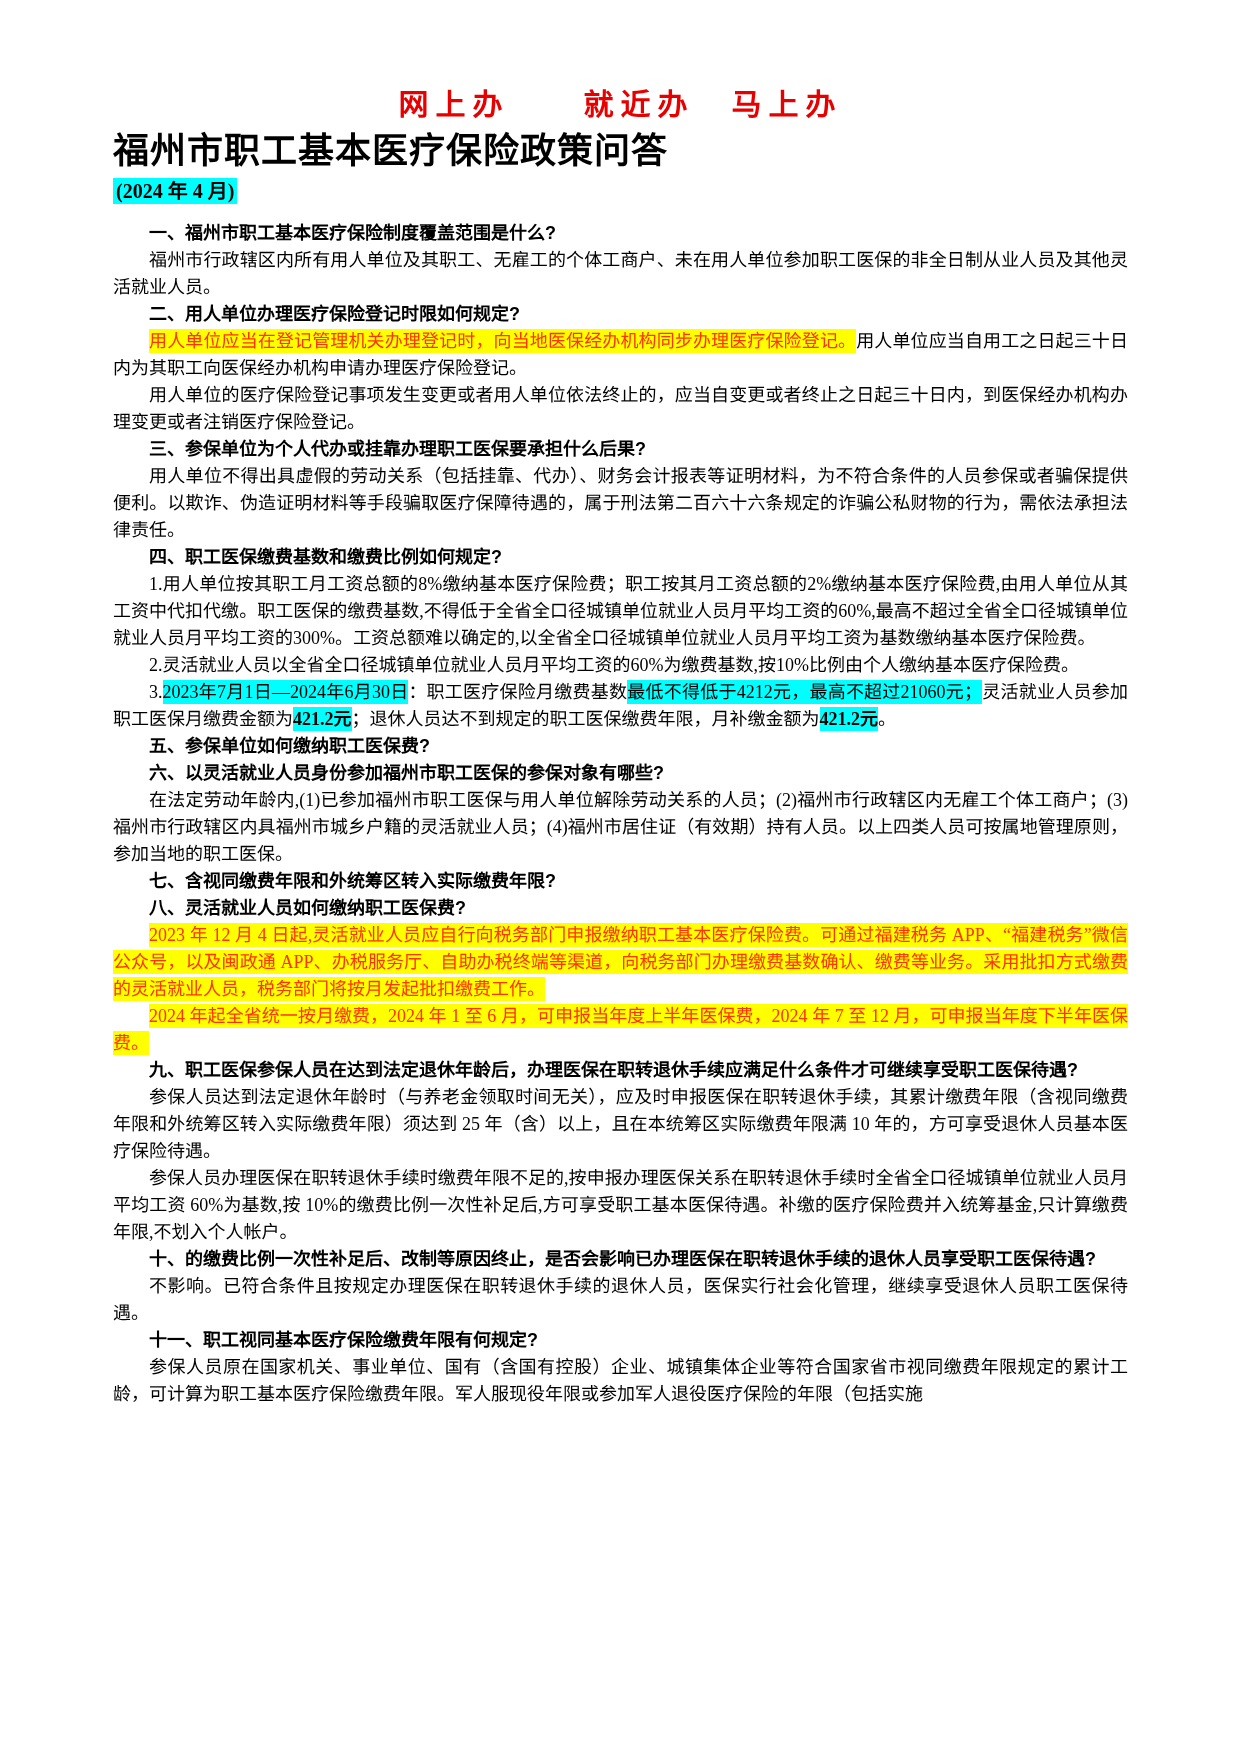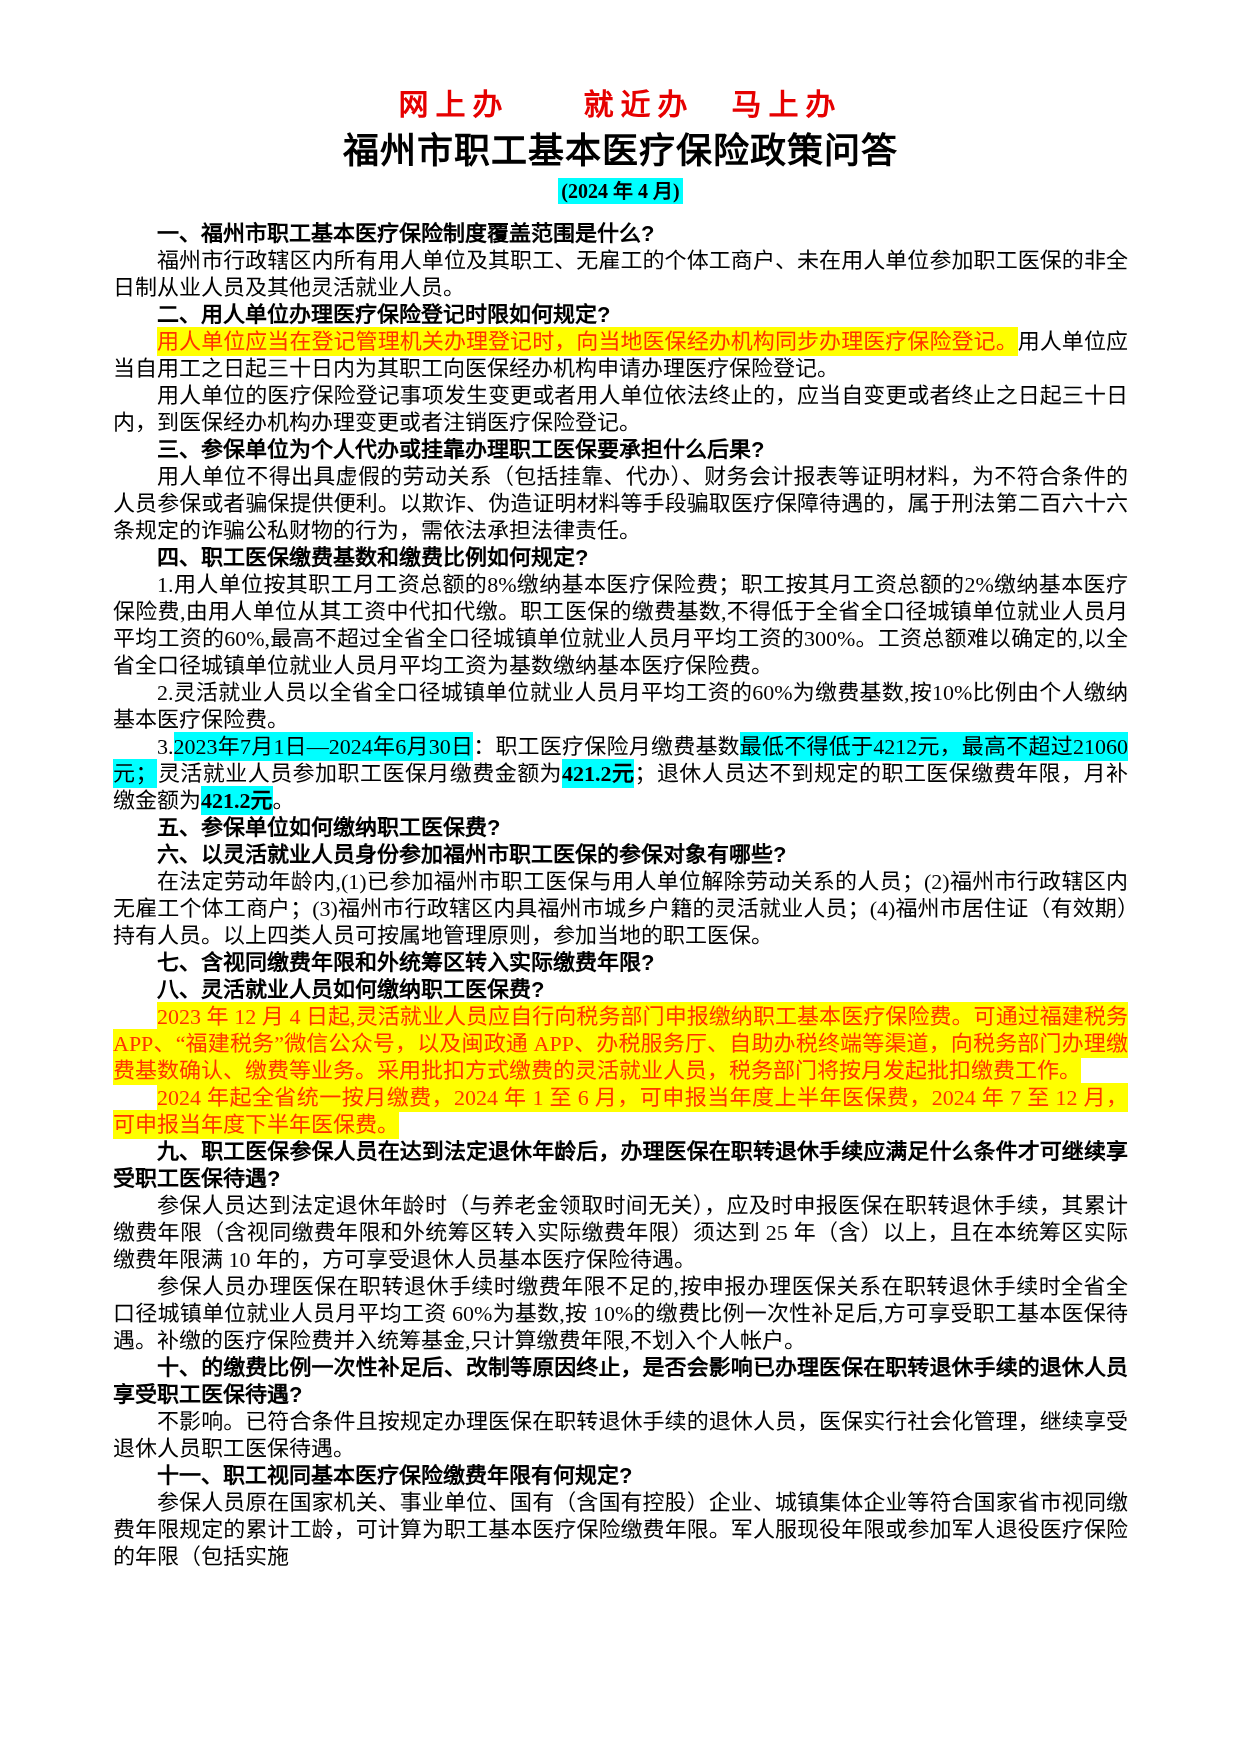--- a/index.html
+++ b/index.html
@@ -17,39 +17,38 @@
     text-align:center;
     font-family:"Liberation Serif","DejaVu Serif",serif;
     font-weight:bold;
     font-size:30px;
     line-height:34px;
     letter-spacing:7px;
     color:var(--slogan-red,#e60000);
     margin-bottom:8px;
   }
   .title{
-    text-align:center;
     font-size:36px;
     line-height:42px;
     font-weight:bold;
     letter-spacing:1px;
     margin:0 0 6px 0;
     font-family:"Liberation Serif","DejaVu Serif",serif;
   }
-  .subtitle-row{text-align:center;margin:0 0 14px 0;line-height:26px;}
+  .subtitle-row{text-align:left;margin:0 0 14px 0;line-height:26px;}
   .subtitle{
     display:inline-block;
     background:var(--hl-cyan,#00ffff);
     font-weight:bold;
     font-size:20px;
     line-height:26px;
     padding:0 3px;
   }
   .doc-body{
-    font-size:22px;
+    font-size:18px;
     line-height:27px;
     text-align:justify;
     text-justify:inter-ideograph;
   }
   .sec-heading{
     font-weight:bold;
     text-indent:2em;
     font-family:"Liberation Sans","DejaVu Sans",sans-serif;
     margin:0;
   }

